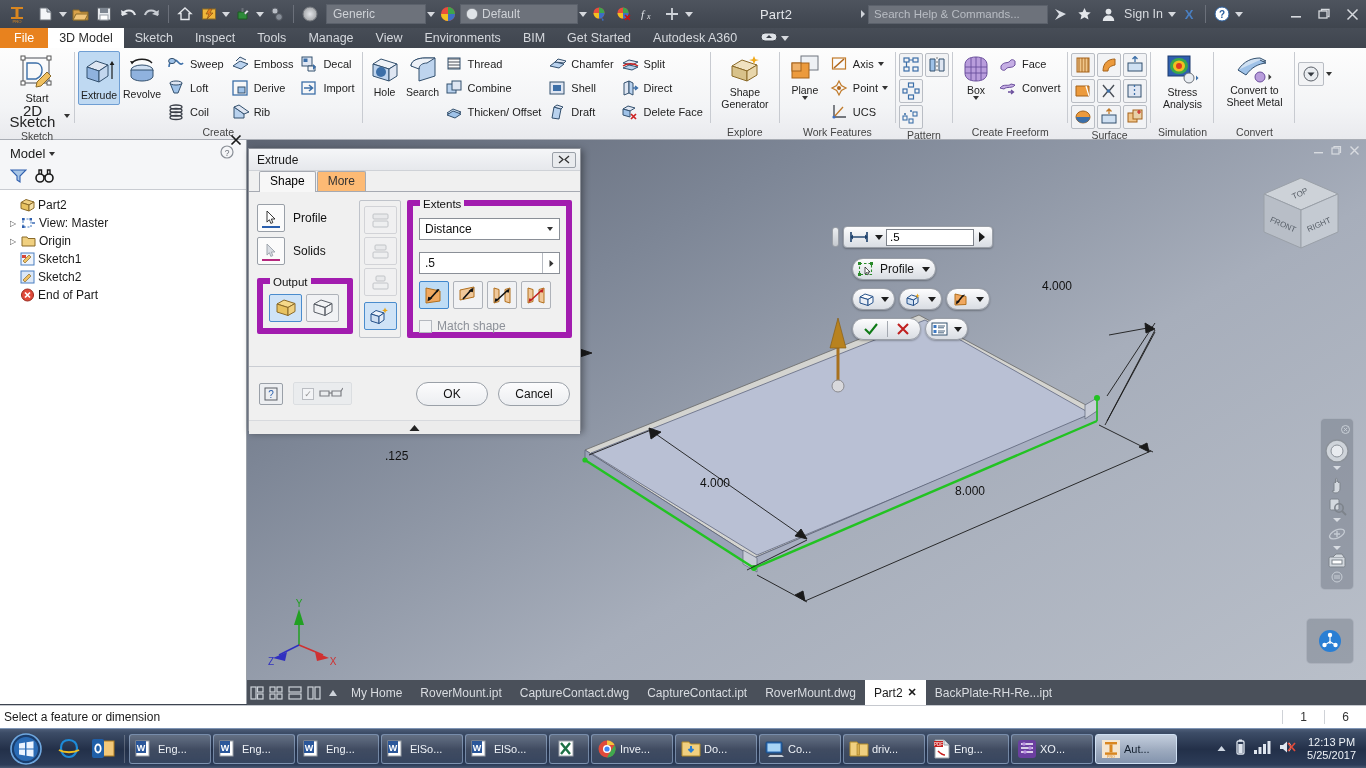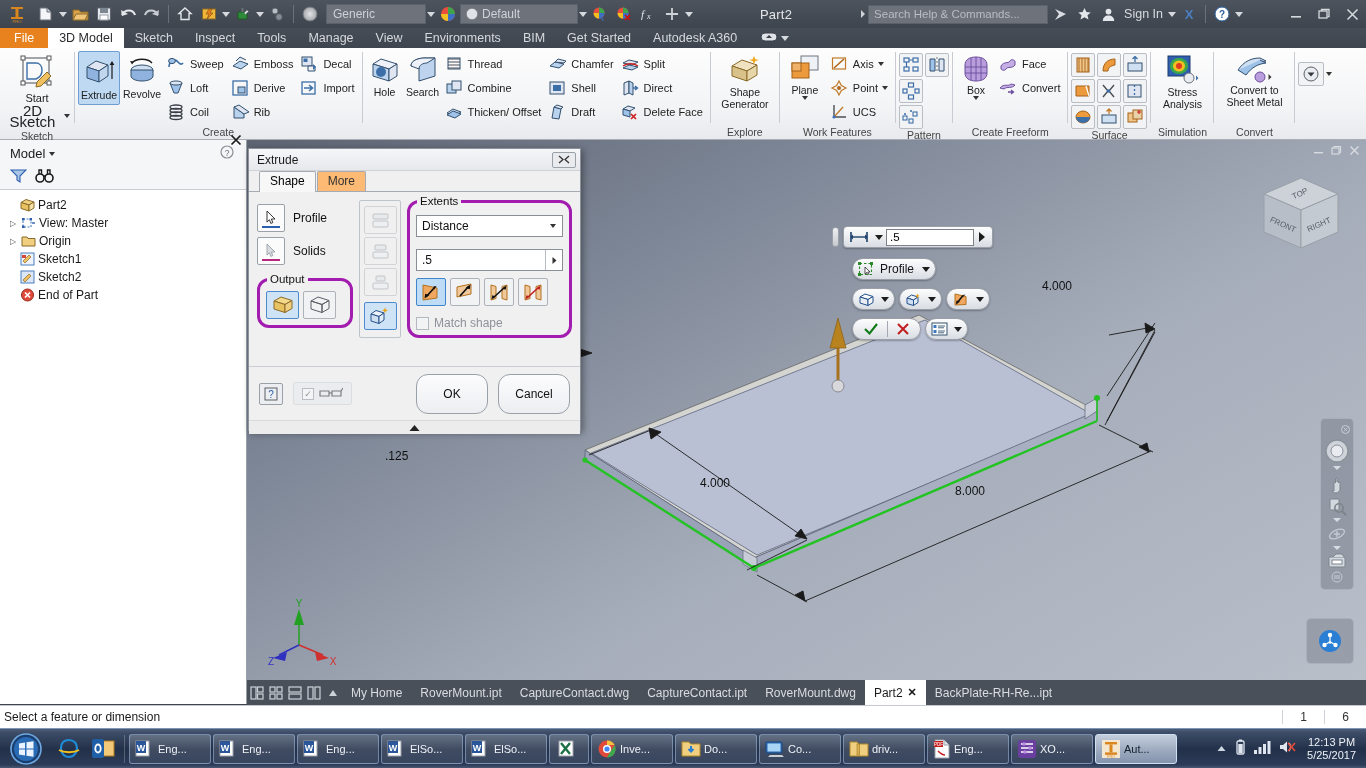--- a/index.html
+++ b/index.html
@@ -117,31 +117,31 @@
                color:#333; cursor:pointer; border-radius:2px;}
   #dlg-tabs { height:21px; display:flex; align-items:flex-end; padding-left:10px; gap:1px;
               border-bottom:1px solid #a6aab2; background:#f0f0f0;}
   .dtab { padding:2px 10px 3px 10px; font-size:12px; border:1px solid #a6aab2; border-bottom:none;
           background:#fdba74; color:#333; cursor:pointer; border-radius:2px 2px 0 0;}
   .dtab.active { background:#f7f7f7; color:#000; position:relative; top:1px; padding-bottom:4px;}
   #dlg-body { padding:8px 8px 0 8px; display:flex; gap:6px; height:174px;}
   .sel-btn { width:28px;height:28px;border:1px solid #9aa0a8;background:#fbfbfb;
              display:flex;flex-direction:column;align-items:center;justify-content:center;
              cursor:pointer; border-radius:2px;}
-  .grp { border:3px solid #a21caf; border-radius:12px; position:relative; padding:8px 6px 6px 6px;}
+  .grp { border:6px solid #a21caf; border-radius:2px; position:relative; padding:8px 6px 6px 6px;}
   .grp-lbl { position:absolute; top:-8px; left:7px; background:#f0f0f0; padding:0 3px; font-size:11.5px;}
   .op-btn { width:33px;height:28px;border:1px solid #aeb2b9;background:#f1f2f4;border-radius:2px;
             display:flex;align-items:center;justify-content:center;cursor:pointer;}
   .op-btn.on { background:#cfe3f7; border-color:#4a8ccd;}
   .dir-btn { width:30px;height:28px;border:1px solid #aeb2b9;background:#f1f2f4;border-radius:2px;
              display:flex;align-items:center;justify-content:center;cursor:pointer;}
   .dir-btn.on{background:#bedcf5;border-color:#3f86cc;}
   #dlg-footer { height:54px; border-top:1px solid #cacdd3; display:flex; align-items:center;
                 padding:0 10px; gap:10px; background:#f0f0f0;}
-  .dbtn { height:40px; min-width:72px; border:1px solid #9aa0a8; background:linear-gradient(180deg,#fcfcfd,#eceef1);
+  .dbtn { height:24px; min-width:72px; border:1px solid #9aa0a8; background:linear-gradient(180deg,#fcfcfd,#eceef1);
           font-size:12px; color:#111; display:flex;align-items:center;justify-content:center;
           cursor:pointer; border-radius:12px;}
   #dlg-grip { height:14px; display:flex; align-items:center; justify-content:center;
               border-top:1px solid #d8dade; background:#ececec;}
 
   
   .mt-row { position:absolute; display:flex; align-items:center; gap:4px; z-index:20;}
   .mt-pill { background:linear-gradient(180deg,#fdfdfe,#d9dde3); border:1px solid #9ba0a8;
              border-radius:11px; height:22px; display:flex; align-items:center; padding:0 2px;
              box-shadow:0 1px 2px rgba(0,0,0,.28);}

